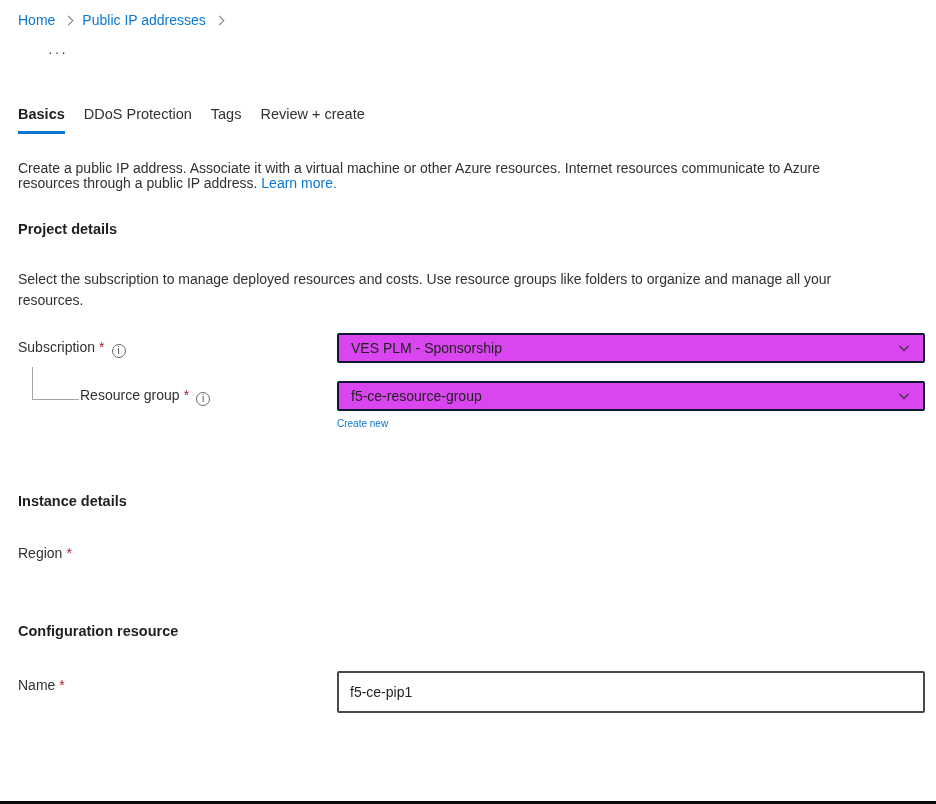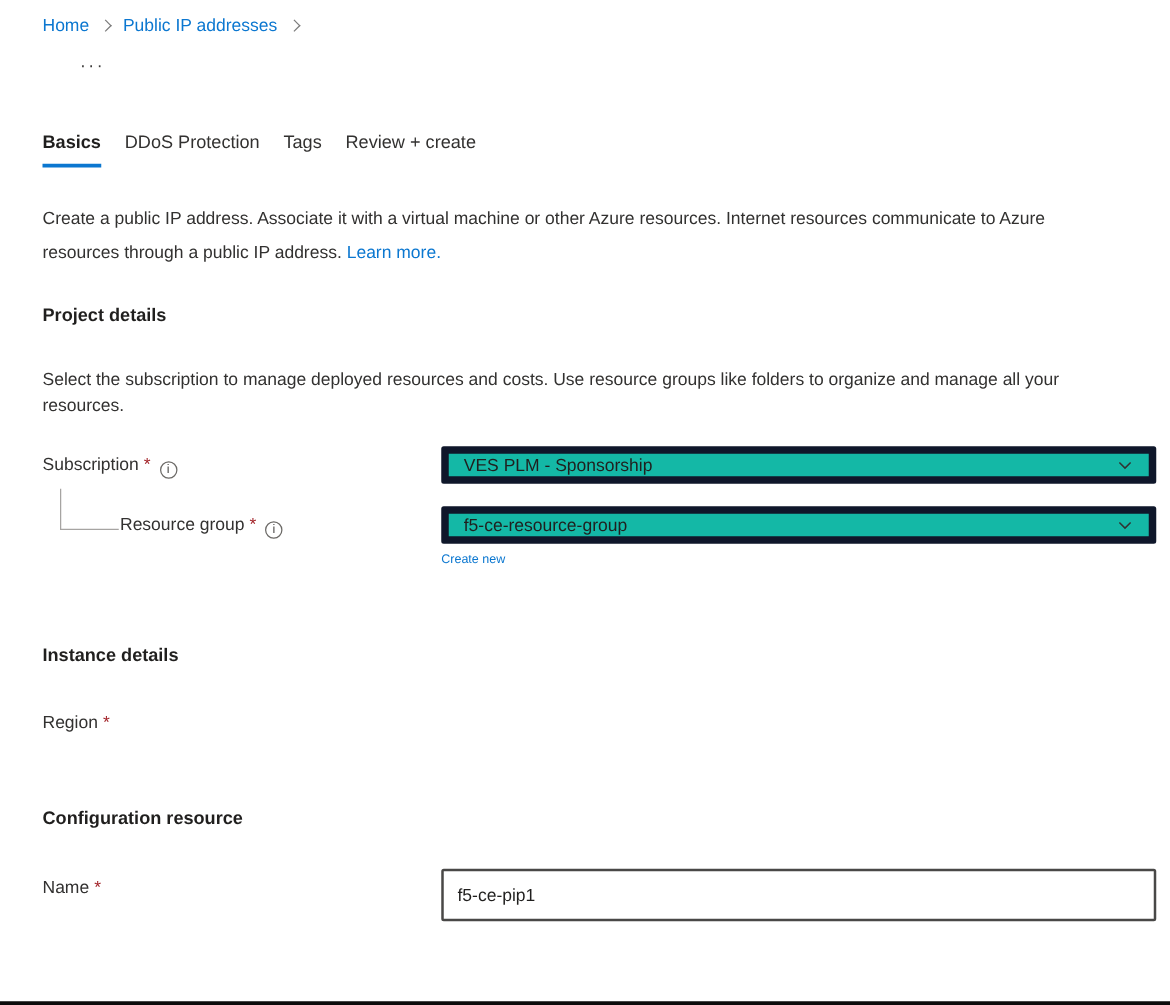--- a/index.html
+++ b/index.html
@@ -1,55 +1,55 @@
 <!DOCTYPE html>
 <html><head>
 <meta charset="utf-8">
 <style>
   * { box-sizing: border-box; }
   html,body { margin:0; padding:0; background:#fff; }
   body { font-family:"Liberation Sans", sans-serif; color:#323130; }
-  .page { position:relative; width:936px; height:804px; background:#fff; overflow:hidden;padding-left:16px; }
+  .page { position:relative; width:936px; height:804px; background:#fff; overflow:hidden; }
 
   
   .breadcrumb { display:flex; align-items:center; padding:12px 0 0 18px; font-size:14px; }
   .crumb { color:#0b77d0; cursor:pointer; }
   .crumb-sep { display:inline-block; width:7px; height:7px; border-top:1px solid #7a7a7a;
                border-right:1px solid #7a7a7a; transform:rotate(45deg); margin:0 10px; }
 
   
   .title-row { display:flex; align-items:center; margin:12px 0 0 18px; }
   .page-title { font-size:27px; font-weight:700; color:#1b1a19; letter-spacing:-0.3px; }
   .more-btn { margin-left:30px; margin-top:8px; color:#3b3a39; font-size:14px; letter-spacing:2px;
               cursor:pointer; line-height:8px; }
 
   
   .tabs { display:flex; gap:19px; margin:50px 0 0 18px; font-size:14.5px; }
   .tab { padding-bottom:9px; color:#323130; cursor:pointer; border-bottom:3px solid transparent; }
   .tab.active { font-weight:700; color:#201f1e; border-bottom-color:#0b77d0; }
 
   .content { padding:0 11px 0 18px; }
-  .intro { margin-top:27px; font-size:14px; line-height:27px; max-width:850px; color:#323130; }
+  .intro { margin-top:27px; font-size:14px; line-height:15px; max-width:850px; color:#323130; }
   .link { color:#0b77d0; cursor:pointer; text-decoration:none; }
 
   .section-heading { margin-top:30px; font-size:14.5px; font-weight:700; color:#201f1e; }
   .section-desc { margin-top:32px; font-size:14px; line-height:21px; max-width:850px; }
 
   
   .form-area { position:relative; margin-top:22px; }
   .form-row { display:flex; align-items:flex-start; }
   .label-col { width:319px; flex:none; padding-top:6px; font-size:14px; color:#323130; }
   .label-col.indent { padding-left:62px; }
   .required { color:#a4262c; margin-left:4px; }
   .info-icon { display:inline-flex; width:14px; height:14px; border:1px solid #6b6966; border-radius:50%;
                align-items:center; justify-content:center; font-size:10px; line-height:1;
                color:#494847; margin-left:7px; vertical-align:-2px; cursor:pointer; }
   .control-col { flex:1; min-width:0; }
 
-  .select-box { height:30px; border:6px solid #0f172a; border-radius:2px; background:#14b8a6;
+  .select-box { height:30px; border:2px solid #0f172a; border-radius:2px; background:#d946ef;
                 display:flex; align-items:center; justify-content:space-between;
                 padding:0 12px; font-size:14px; color:#201f1e; cursor:pointer; }
   .select-box.narrow { margin-right:13px; }
   .chevron { flex:none; margin-left:8px; }
 
   .connector { position:absolute; left:14px; top:34px; width:47px; height:33px;
                border-left:1px solid #a6a4a2; border-bottom:1px solid #a6a4a2; }
   .row-gap { margin-top:18px; }
   .create-new { display:inline-block; margin-top:7px; font-size:10px; }
 

